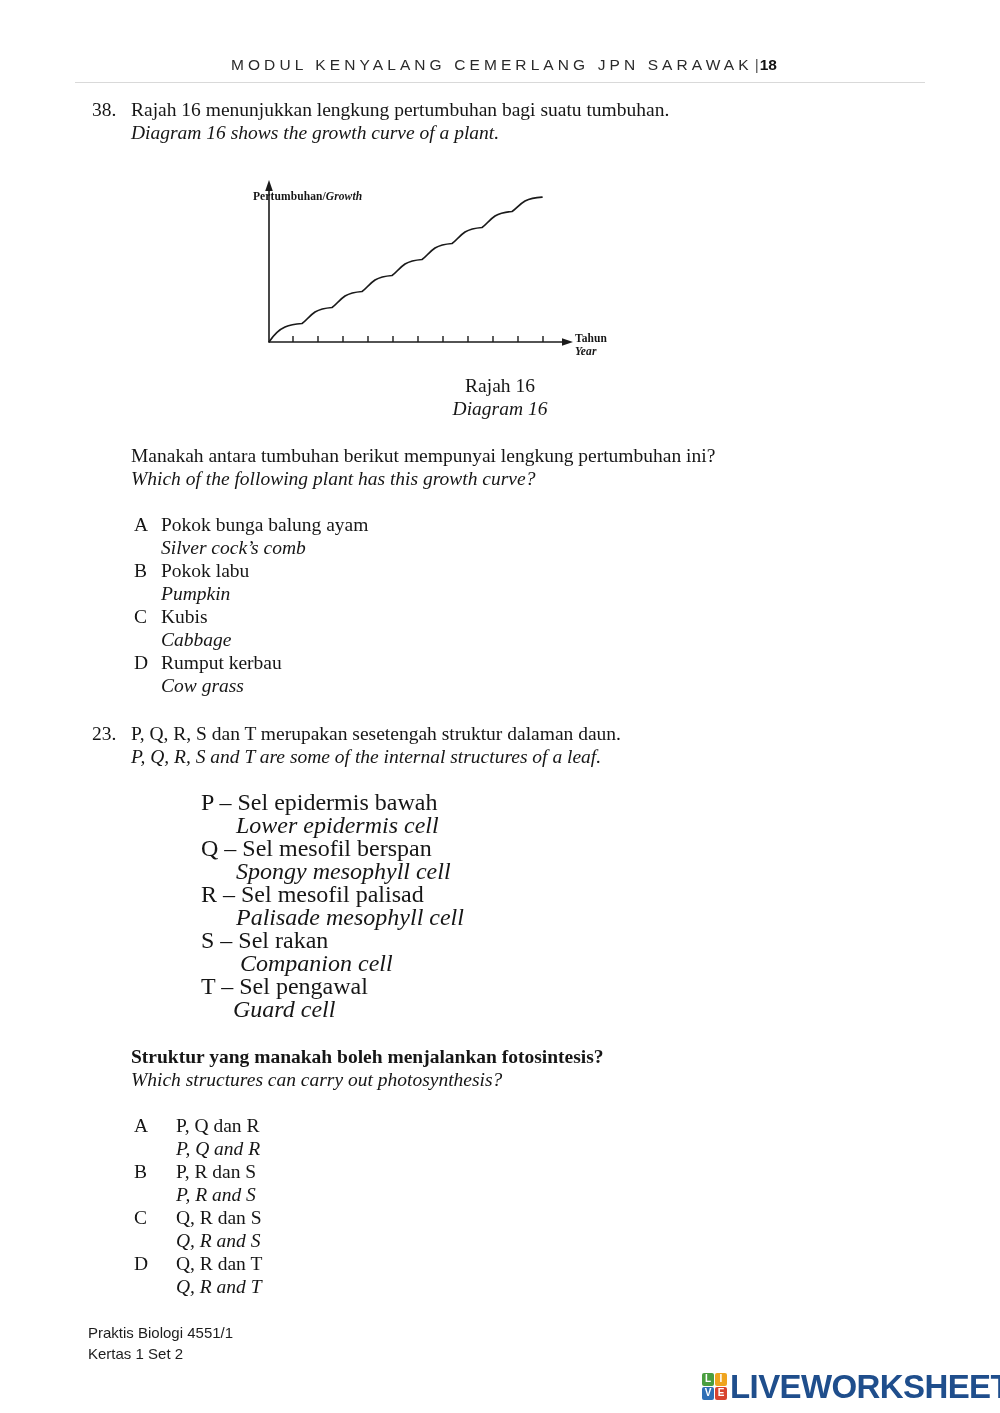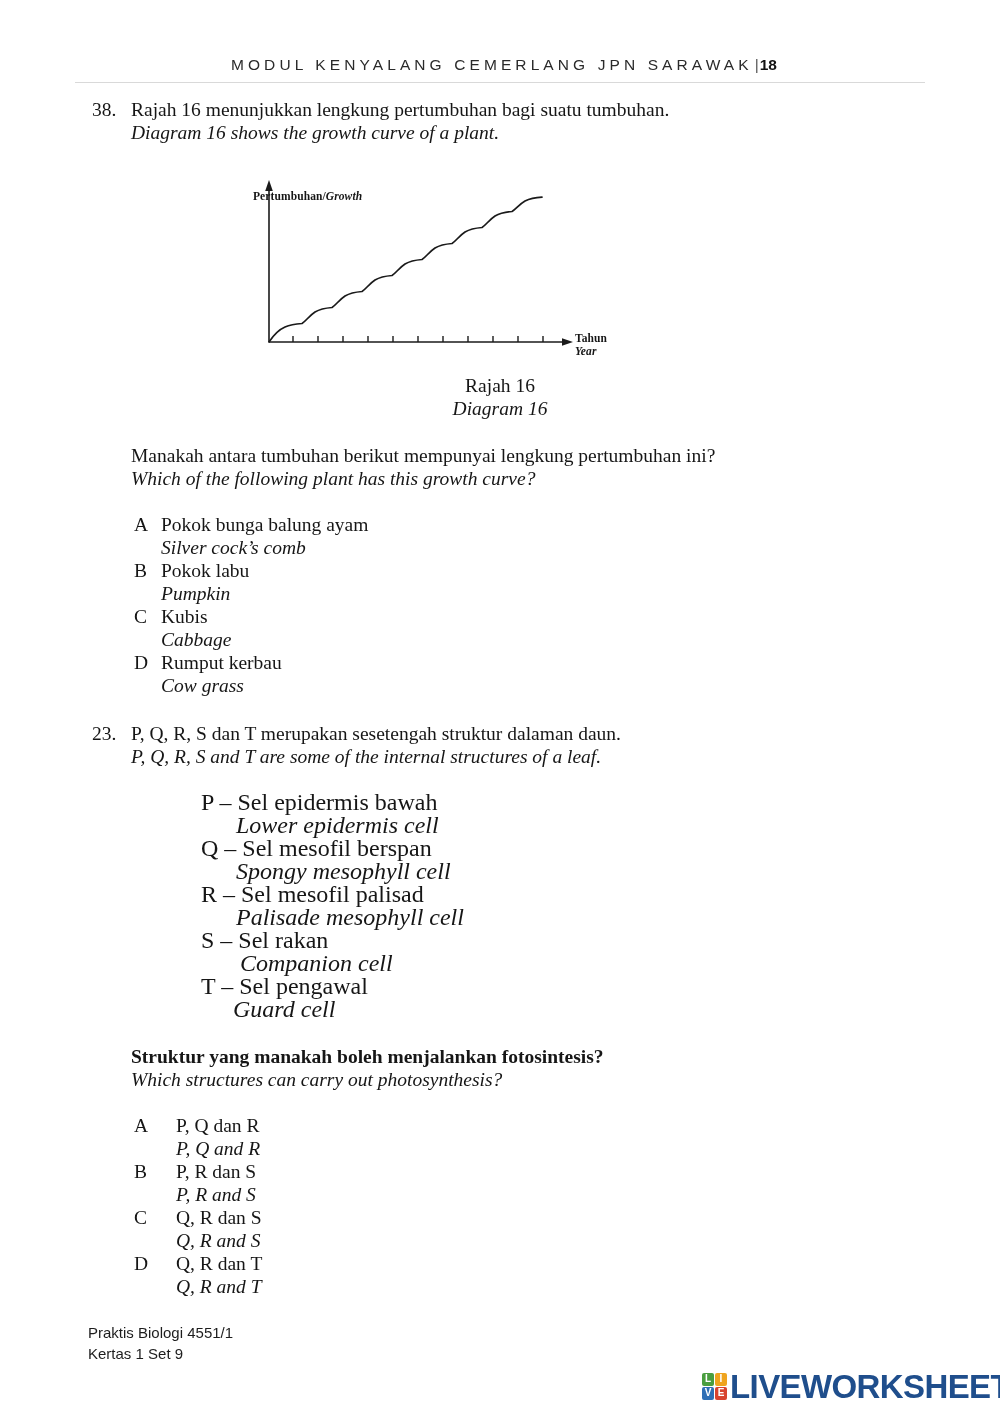--- a/index.html
+++ b/index.html
@@ -276,21 +276,21 @@
 <div class="opt-letter" style="left:134px; top:1206px;">C</div>
 <div class="opt-line" style="left:176px; top:1206px;">Q, R dan S</div>
 <div class="opt-line ital" style="left:176px; top:1229px;">Q, R and S</div>
 
 <div class="opt-letter" style="left:134px; top:1252px;">D</div>
 <div class="opt-line" style="left:176px; top:1252px;">Q, R dan T</div>
 <div class="opt-line ital" style="left:176px; top:1275px;">Q, R and T</div>
 
 <div class="footer">
   <div>Praktis Biologi 4551/1</div>
-  <div>Kertas 1 Set 9</div>
+  <div>Kertas 1 Set 2</div>
 </div>
 
 <div class="lw-logo">
   <div class="lw-badge">
     <span class="lw-cell" id="lw0" style="background: rgb(74, 158, 63);">L</span>
     <span class="lw-cell" id="lw1" style="background: rgb(239, 164, 30);">I</span>
     <span class="lw-cell" id="lw2" style="background: rgb(47, 111, 181);">V</span>
     <span class="lw-cell" id="lw3" style="background: rgb(216, 67, 46);">E</span>
   </div>
   <span class="lw-word" style="color: rgb(31, 78, 140);">LIVEWORKSHEETS</span>

